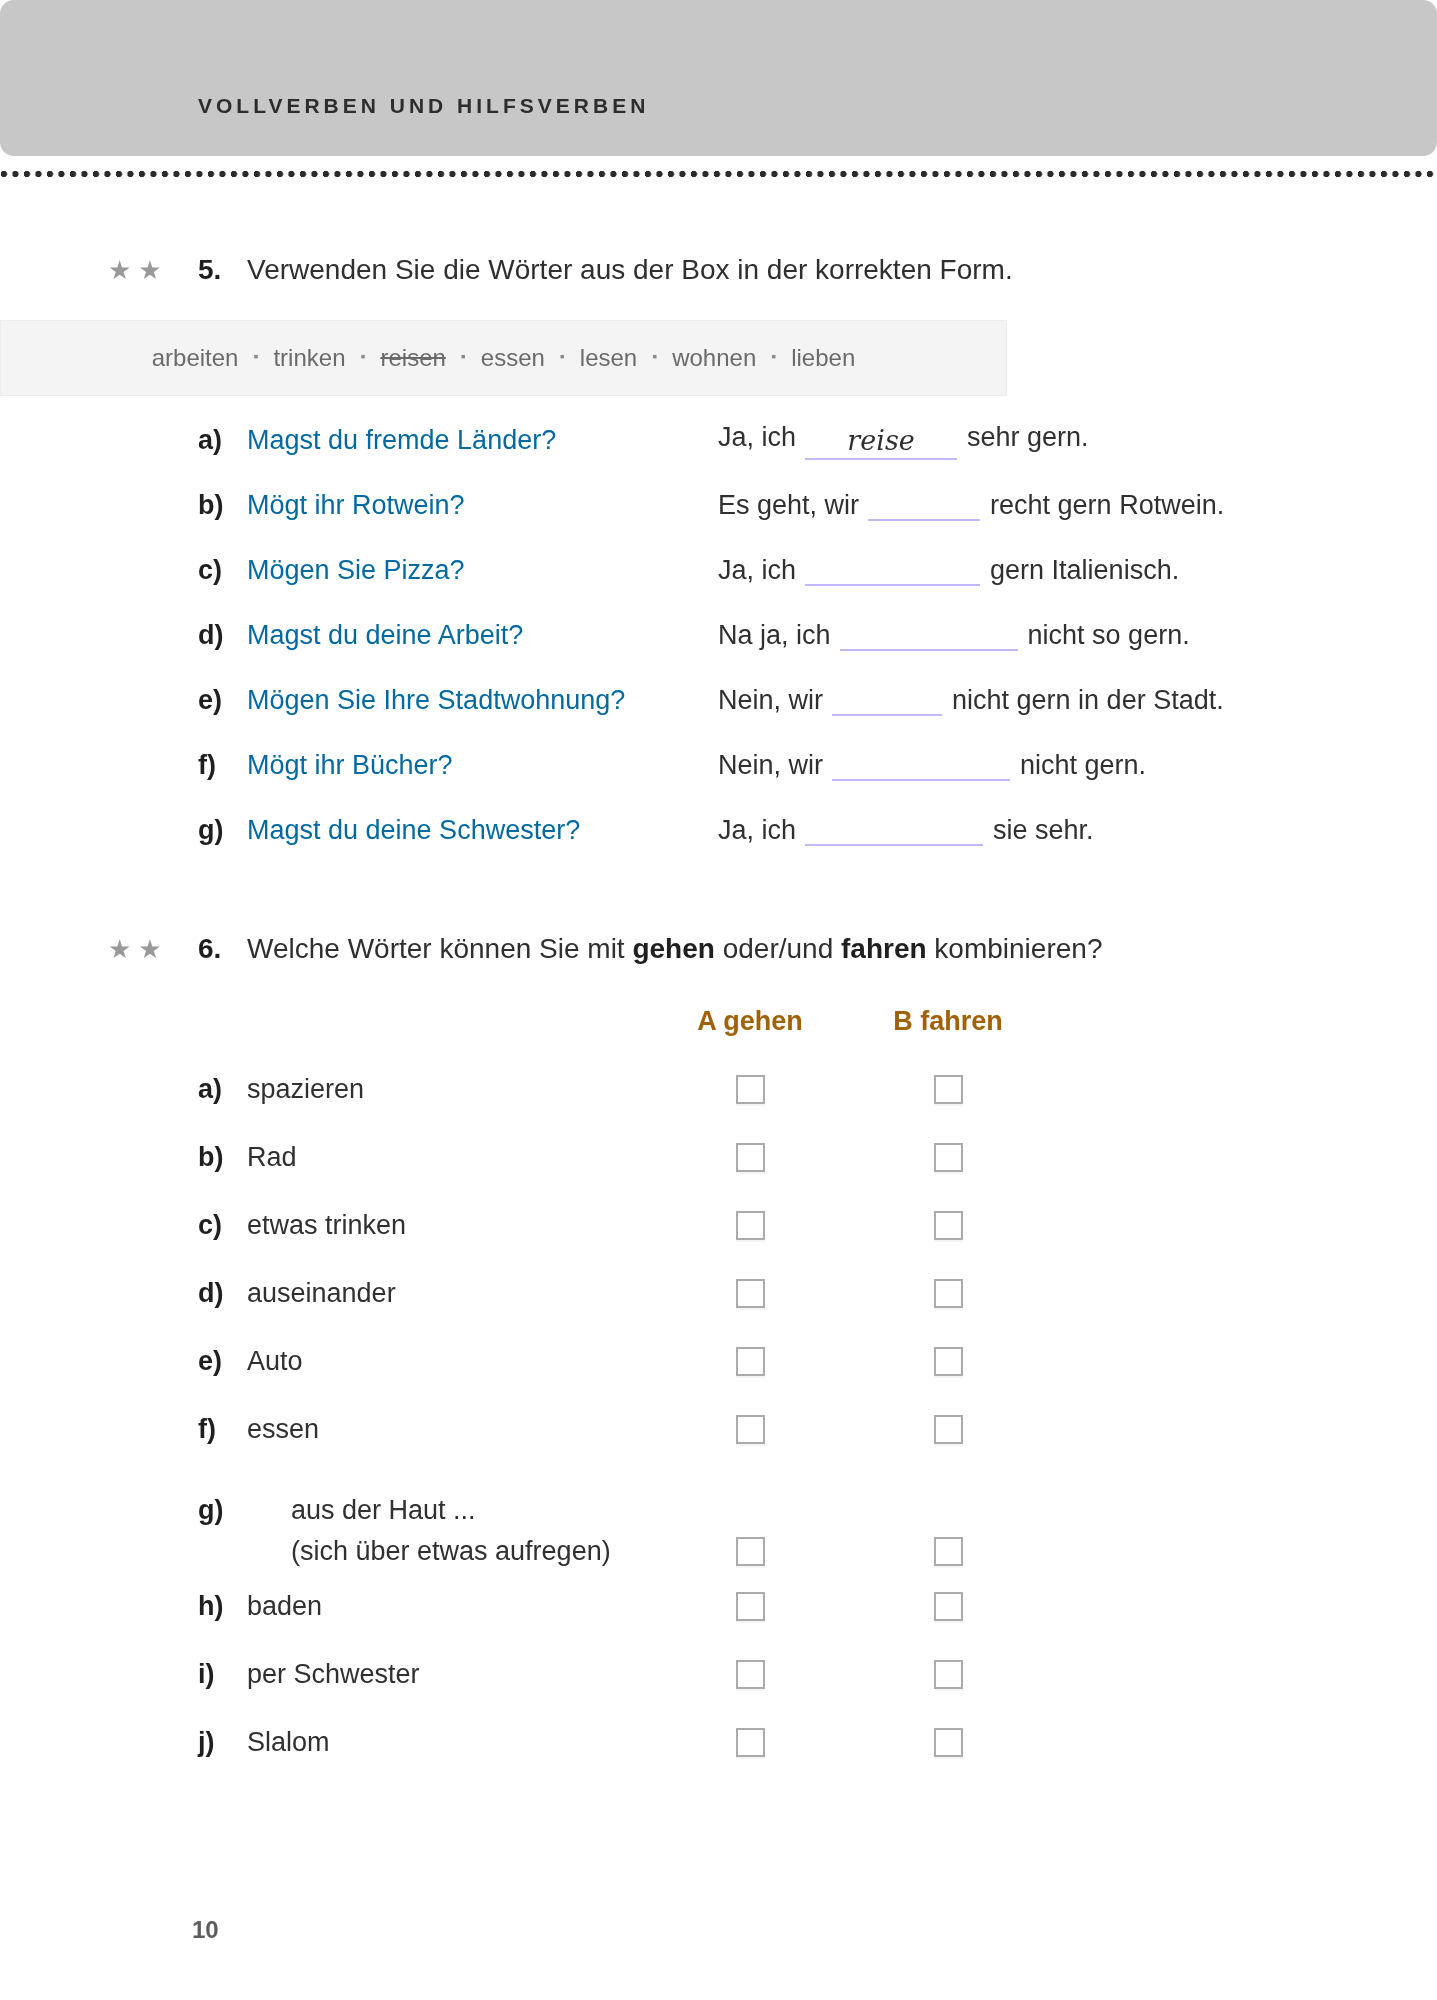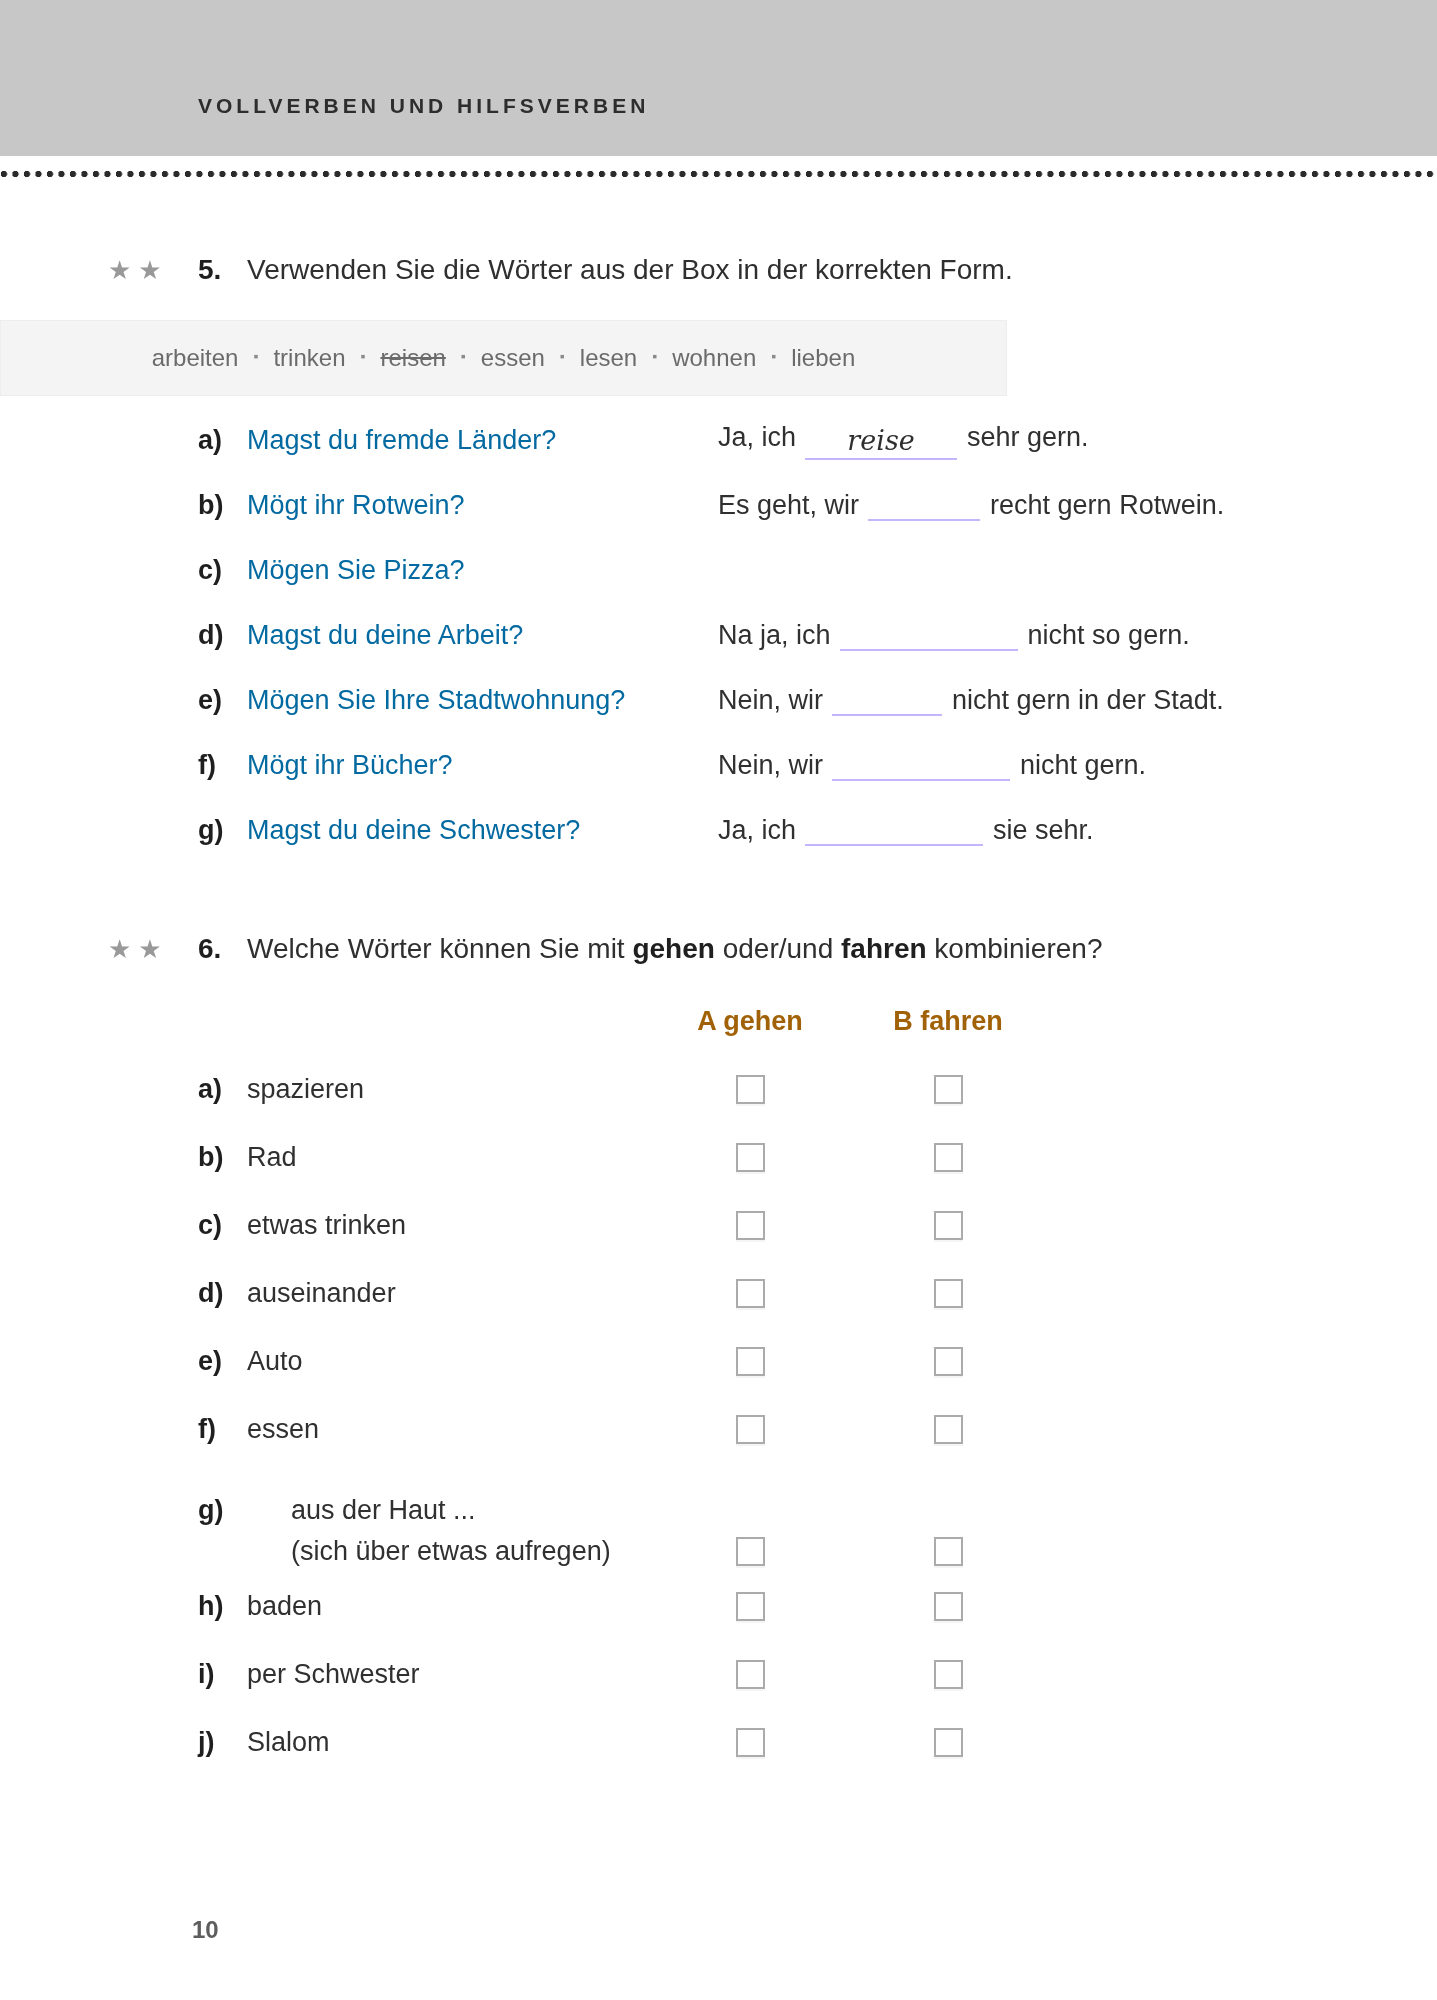--- a/index.html
+++ b/index.html
@@ -9,20 +9,21 @@
     background:#ffffff;
     font-family:"Liberation Sans",sans-serif;
     color:#303030;
     overflow:hidden;
   }
   
   .band{
     width:100%;height:156px;
     background:#c7c7c7;
     position:relative;
+    border-radius:14px;
   }
   .band-title{
     position:absolute;left:198px;bottom:38px;
     font-size:21px;font-weight:bold;
     letter-spacing:4px;color:#2d2d2d;
   }
   .dotted-rule{
     margin-top:14px;height:8px;width:100%;
     background-image:radial-gradient(circle at 4px 4px,#2b2b2b 3px,rgba(0,0,0,0) 3.4px);
     background-size:11.5px 8px;background-repeat:repeat-x;
@@ -138,20 +139,21 @@
 
     <div class="ex5-row">
       <span class="item-letter">b)</span>
       <span class="question">Mögt ihr Rotwein?</span>
       <span class="answer-line"><span>Es geht, wir</span><span class="blank" style="width:112px;"></span><span>recht gern Rotwein.</span></span>
     </div>
 
     <div class="ex5-row">
       <span class="item-letter">c)</span>
       <span class="question">Mögen Sie Pizza?</span>
+      <span class="answer-line"><span>Ja, ich</span><span class="blank" style="width:175px;"></span><span>gern Italienisch.</span></span>
     </div>
 
     <div class="ex5-row">
       <span class="item-letter">d)</span>
       <span class="question">Magst du deine Arbeit?</span>
       <span class="answer-line"><span>Na ja, ich</span><span class="blank" style="width:178px;"></span><span>nicht so gern.</span></span>
     </div>
 
     <div class="ex5-row">
       <span class="item-letter">e)</span>

